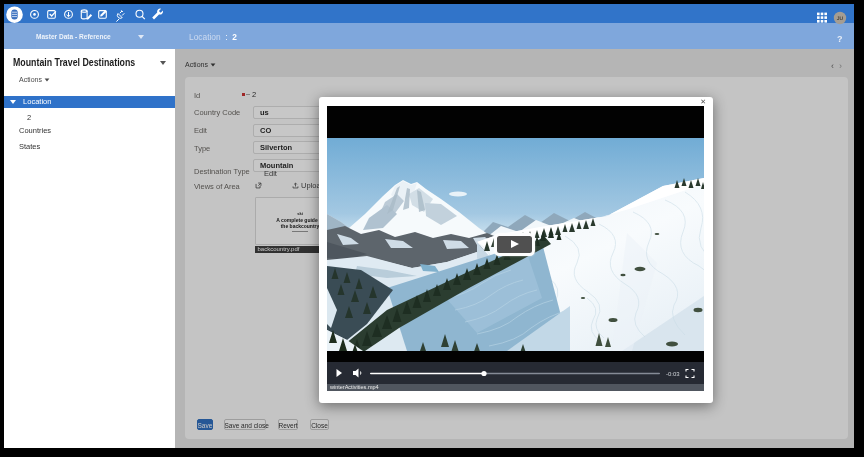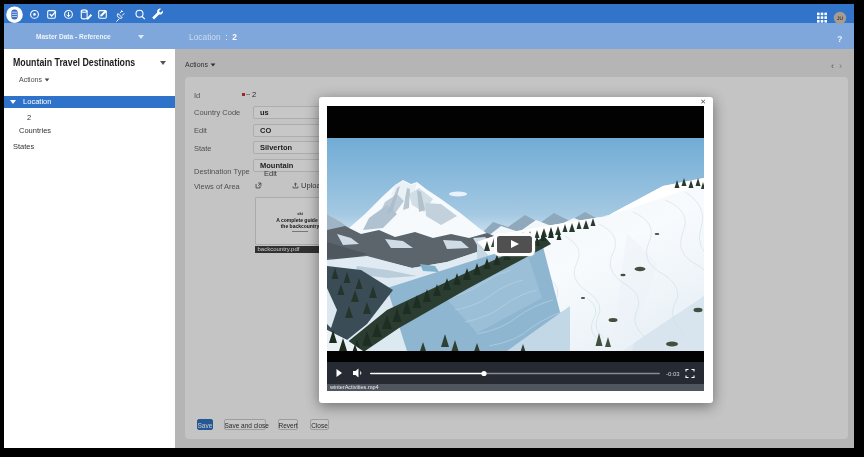--- a/index.html
+++ b/index.html
@@ -112,36 +112,36 @@
   <div id="sidebar">
     <div id="sbtitle">Mountain Travel Destinations</div>
     <div style="position:absolute;left:156px;top:12px;" class="caret"></div>
     <div id="sbactions">Actions <span class="caret" style="border-top-color:#4a4a4a;transform:scale(0.8);"></span></div>
     <div id="treerow">
       <span style="display:inline-block;margin-left:6px;" class="caret caretw"></span>
       <span style="margin-left:5px;">Location</span>
     </div>
     <div class="treeitem" style="left:23px;top:64px;">2</div>
     <div class="treeitem" style="left:15px;top:77px;">Countries</div>
-    <div class="treeitem" style="left:9px;top:93px;text-align:right;">States</div>
+    <div class="treeitem" style="left:15px;top:93px;text-align:right;">States</div>
   </div>
 
   <div id="content">
     <div id="cactions">Actions <span class="caret" style="border-top-color:#3d3d3d;transform:scale(0.8);"></span></div>
     <div id="pager">‹ &nbsp;<span style="color:#999">›</span></div>
     <div id="panel">
       <div class="flabel" style="top:13.5px;">Id</div>
       <div style="position:absolute;left:56.5px;top:15.5px;width:3px;height:3px;background:#cc3333;"></div>
       <div style="position:absolute;left:61px;top:17px;width:4px;height:1px;background:#aaa;"></div>
       <div style="position:absolute;left:67px;top:13px;font-size:7.5px;color:#333;">2</div>
       <div class="flabel" style="top:31px;">Country Code</div>
       <div class="finput" style="top:28.5px;">us</div>
       <div class="flabel" style="top:49px;">Edit</div>
       <div class="finput" style="top:46.5px;">CO</div>
-      <div class="flabel" style="top:66.5px;">State</div>
+      <div class="flabel" style="top:66.5px;">Type</div>
       <div class="finput" style="top:64px;">Silverton</div>
       <div class="flabel" style="top:90px;">Destination Type</div>
       <div class="finput" style="top:81.5px;">Mountain</div>
       <div class="flabel" style="top:104.5px;">Views of Area</div>
       <svg style="position:absolute;left:70px;top:104.5px;" width="7" height="7" viewBox="0 0 8 8">
         <path d="M1.2 2.2 v4.6 h4.6 v-2.4 M3.6 1.2 h3.2 v3.2 M6.6 1.4 L3.8 4.2" fill="none" stroke="#4a4a4a" stroke-width="0.9"></path>
       </svg>
       <div class="flink" style="left:79px;top:92px;">Edit</div>
       <svg style="position:absolute;left:107px;top:104.5px;" width="7" height="7" viewBox="0 0 8 8">
         <path d="M1.2 5 v1.8 h5.6 V5 M4 5.2 V1.4 M2.4 2.8 L4 1.2 L5.6 2.8" fill="none" stroke="#4a4a4a" stroke-width="0.9"></path>

